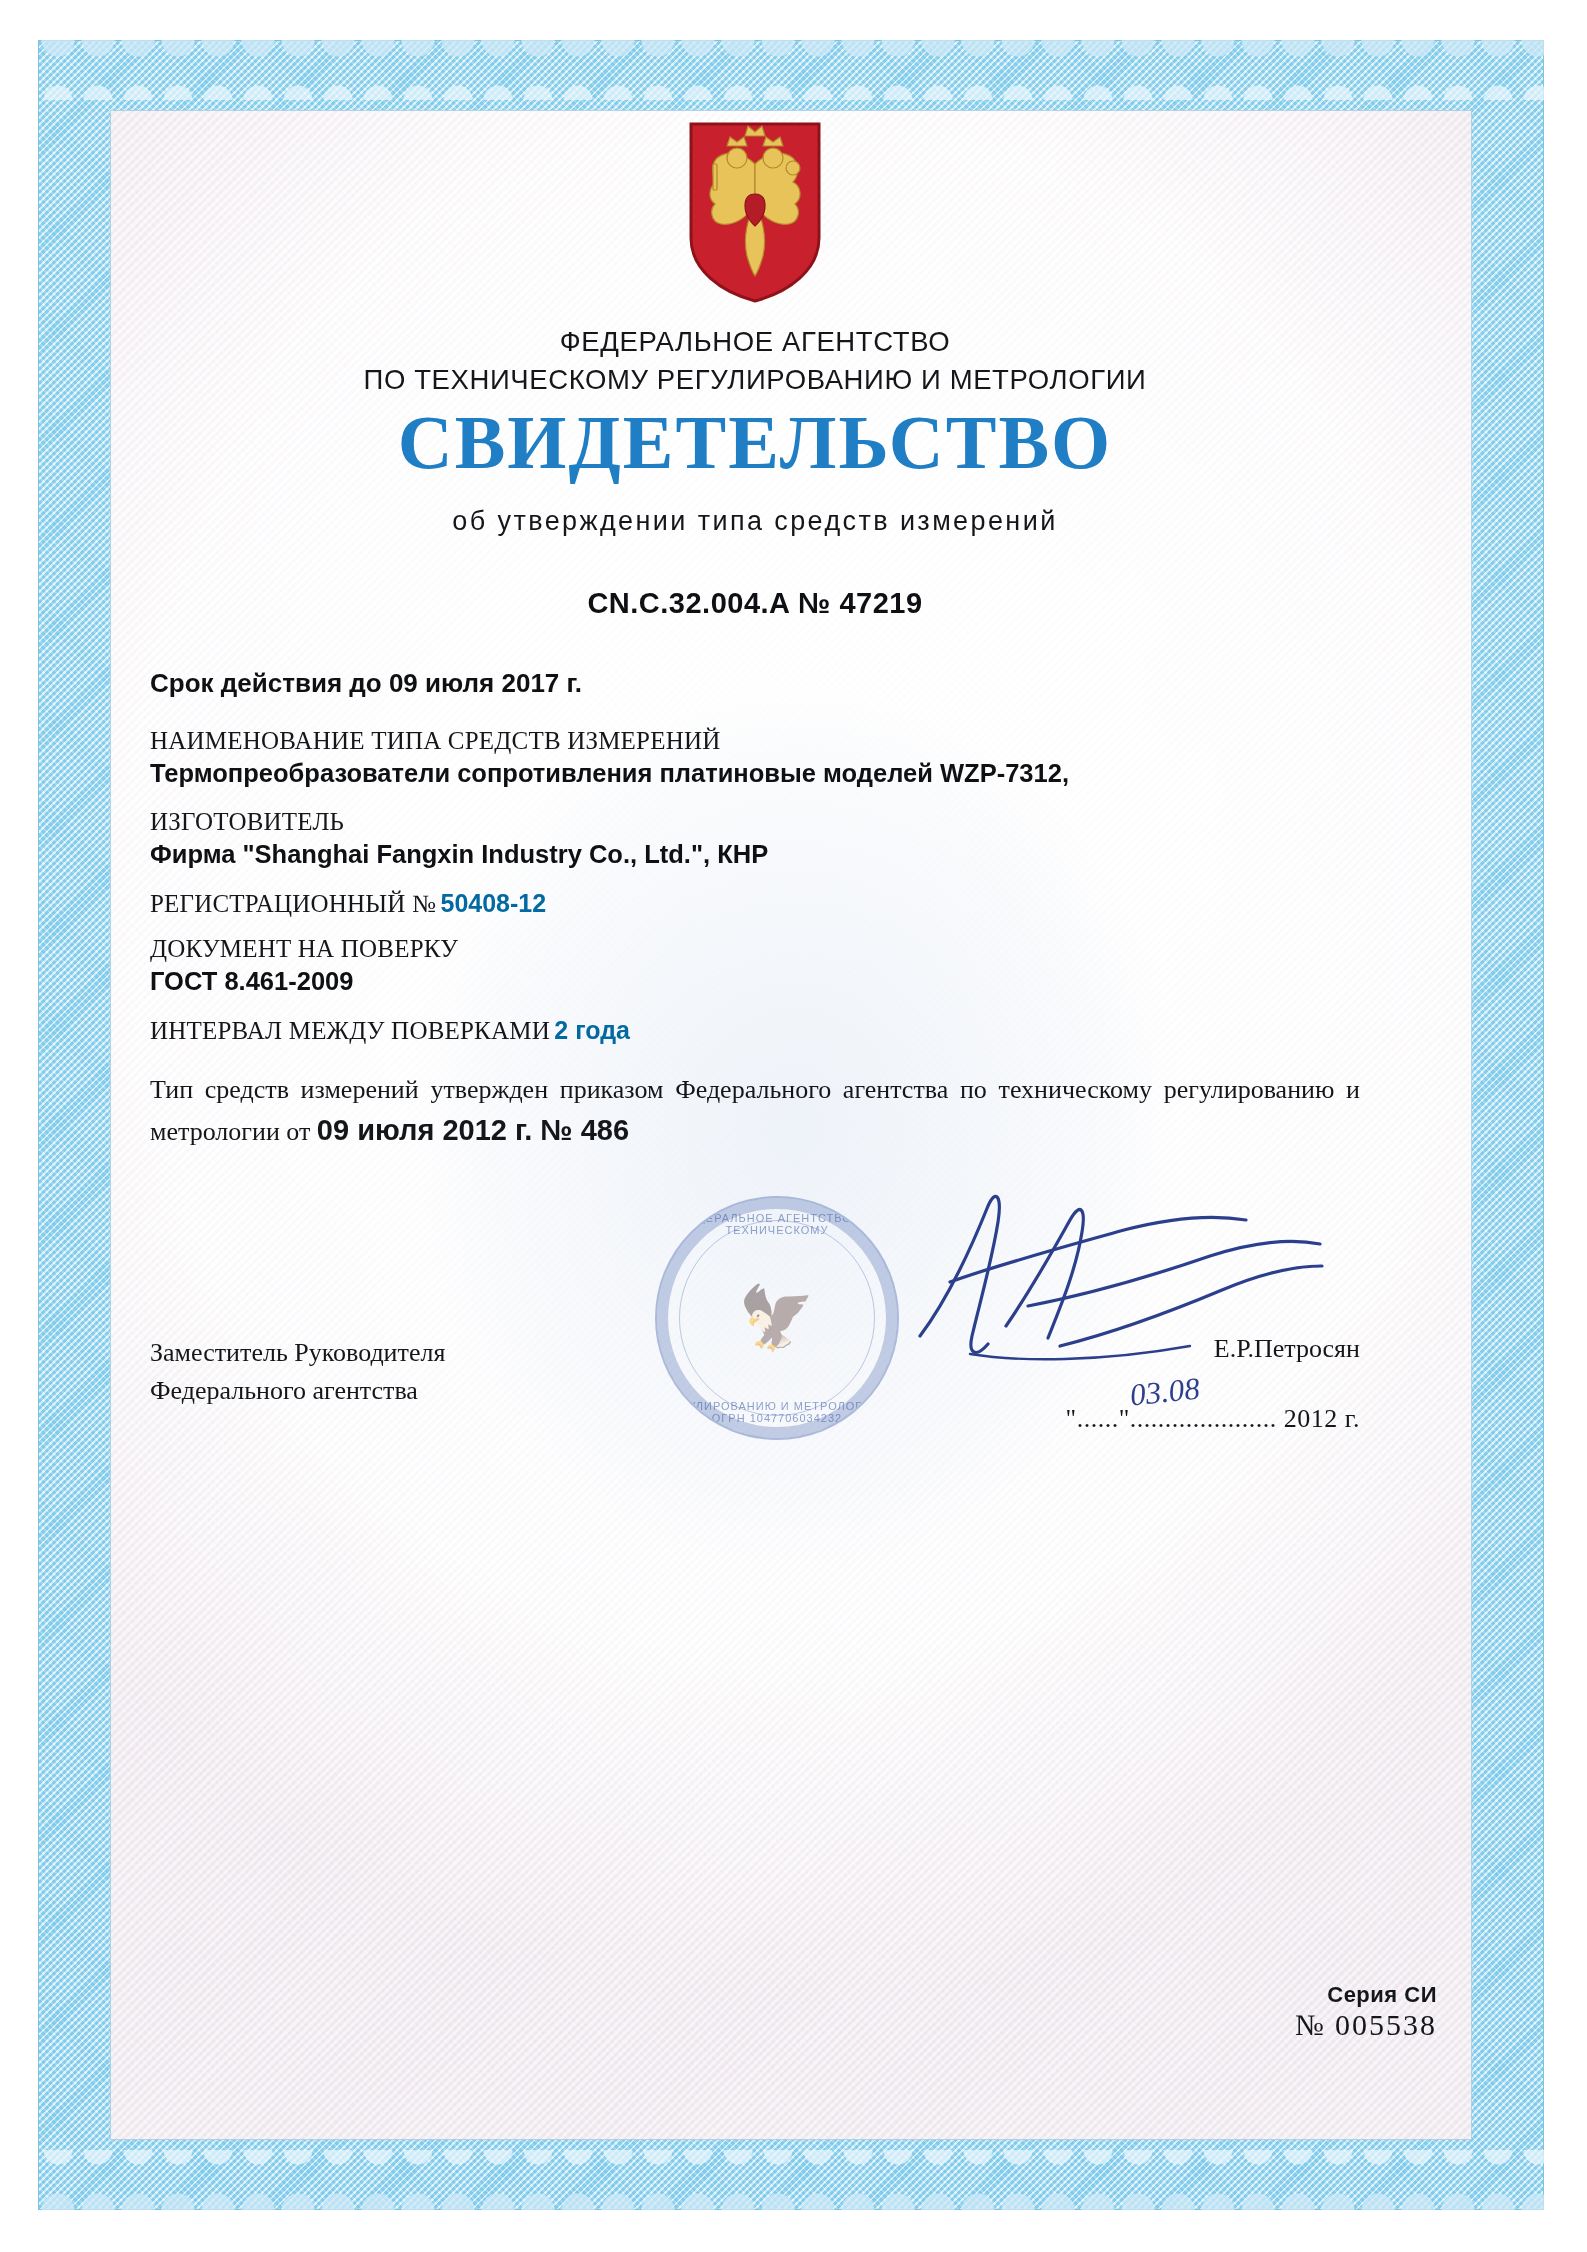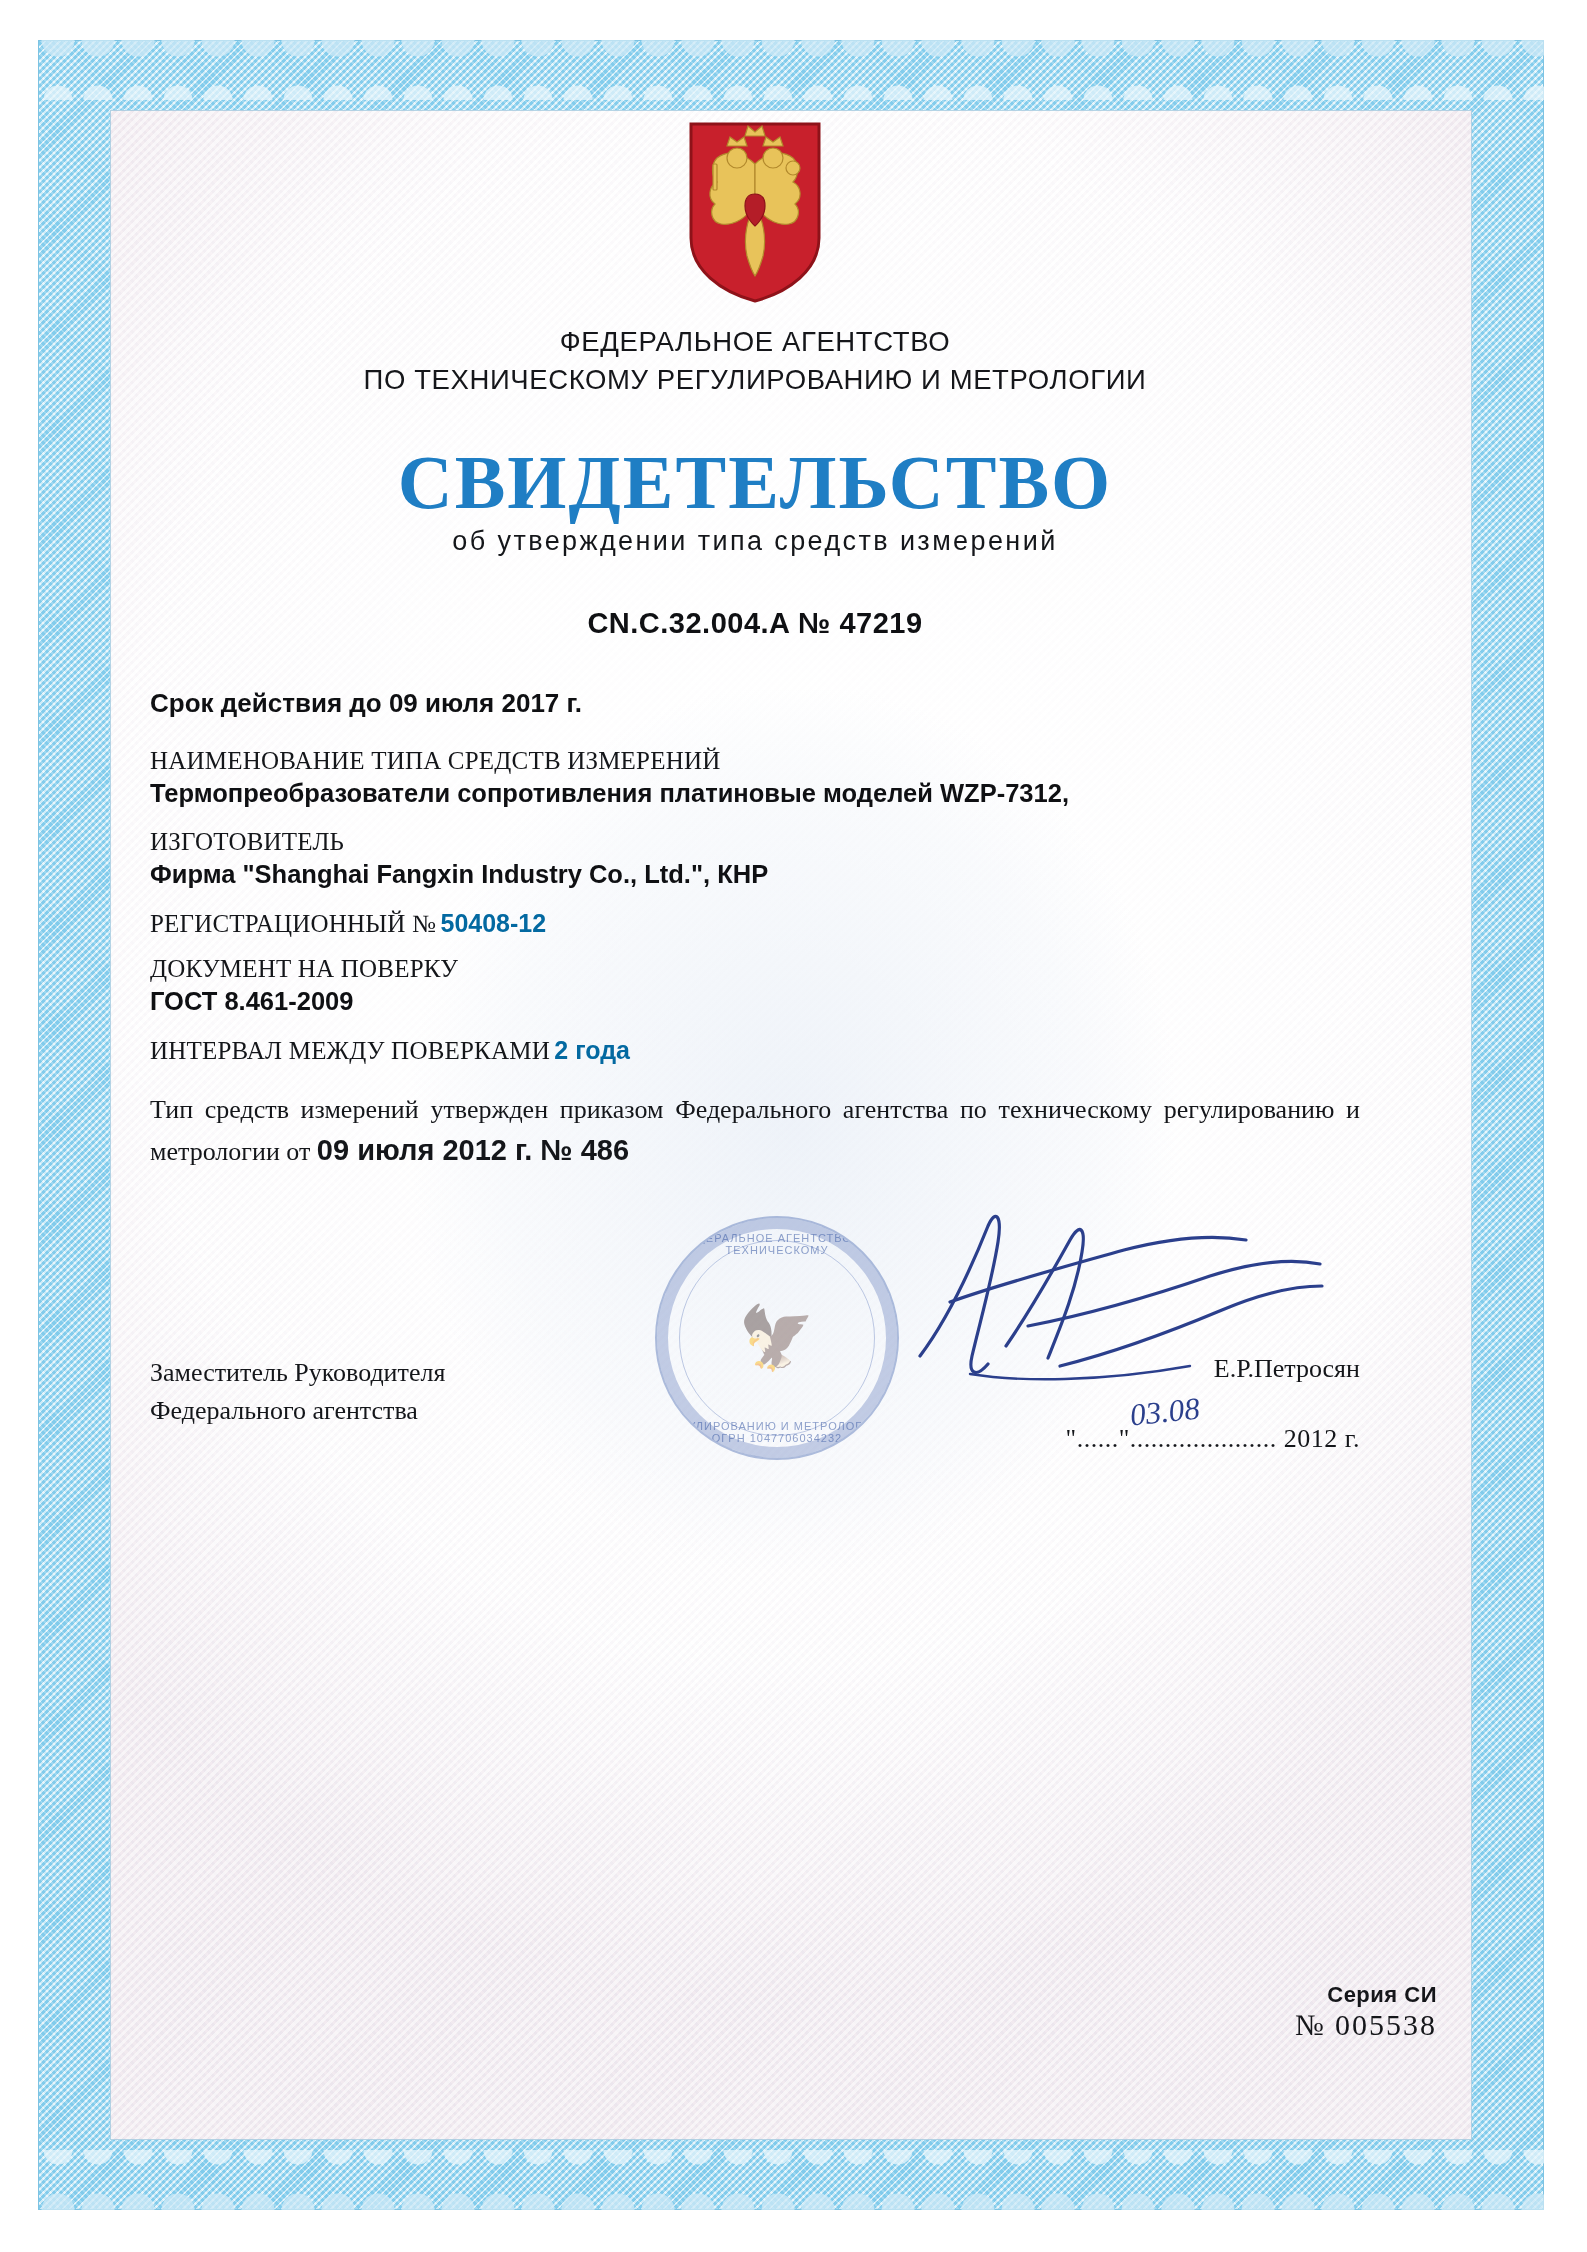--- a/index.html
+++ b/index.html
@@ -102,31 +102,31 @@
     text-align: center;
     color: #15161a;
     font-size: 27.5px;
     letter-spacing: 0.6px;
     line-height: 1.38;
     font-family: "Liberation Sans", sans-serif;
   }
 
   .title {
     text-align: center;
-    margin-top: 40px;
     font-family: "Liberation Serif", serif;
     font-weight: bold;
     font-size: 76px;
     letter-spacing: 2px;
     color: #1f7ec4;
     text-shadow: 0 1px 0 rgba(255,255,255,0.8);
   }
 
   .subtitle {
     text-align: center;
+    margin-top: 20px;
     font-size: 27px;
     letter-spacing: 2.4px;
     color: #14161a;
   }
 
   .number-line {
     text-align: center;
     margin-top: 50px;
     font-size: 29px;
     font-weight: bold;

